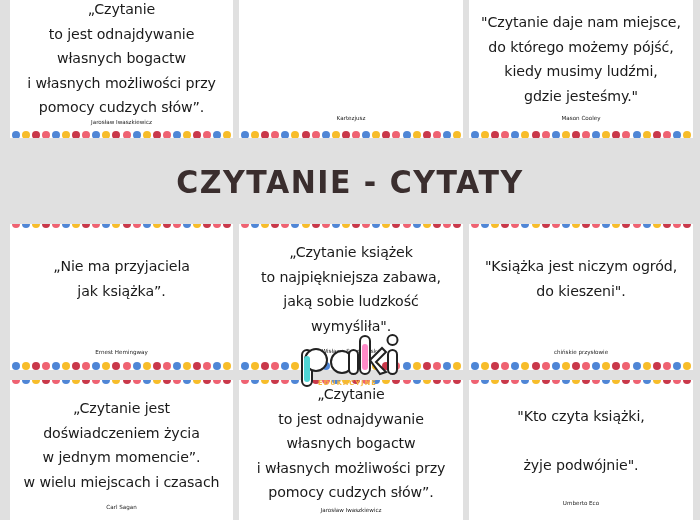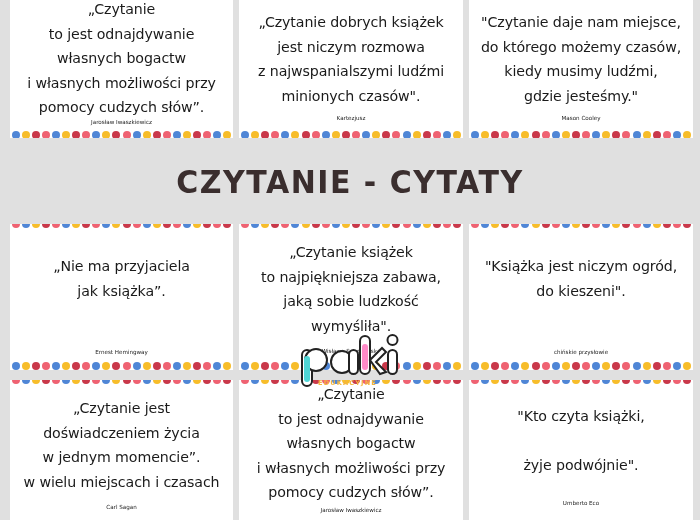--- a/index.html
+++ b/index.html
@@ -48,26 +48,20 @@
       <span class="dot" style="background: rgb(79, 134, 214);"></span>
       <span class="dot" style="background: rgb(247, 189, 42);"></span>
       <span class="dot" style="background: rgb(201, 56, 74);"></span>
       <span class="dot" style="background: rgb(239, 98, 114);"></span>
       <span class="dot" style="background: rgb(79, 134, 214);"></span>
       <span class="dot" style="background: rgb(247, 189, 42);"></span>
     </div>
 </div>
 
 <div class="card" style="left:239px;top:0;width:224px;height:138px;">
-  <div class="quote" style="top:10px;">
-    <div>„Czytanie dobrych książek</div>
-    <div>jest niczym rozmowa</div>
-    <div>z najwspanialszymi ludźmi</div>
-    <div>minionych czasów".</div>
-  </div>
   <div class="author" style="top:115px;">Kartezjusz</div>
   <div class="dots" style="top:131px;">
       <span class="dot" style="background: rgb(79, 134, 214);"></span>
       <span class="dot" style="background: rgb(247, 189, 42);"></span>
       <span class="dot" style="background: rgb(201, 56, 74);"></span>
       <span class="dot" style="background: rgb(239, 98, 114);"></span>
       <span class="dot" style="background: rgb(79, 134, 214);"></span>
       <span class="dot" style="background: rgb(247, 189, 42);"></span>
       <span class="dot" style="background: rgb(201, 56, 74);"></span>
       <span class="dot" style="background: rgb(239, 98, 114);"></span>
@@ -84,21 +78,21 @@
       <span class="dot" style="background: rgb(201, 56, 74);"></span>
       <span class="dot" style="background: rgb(239, 98, 114);"></span>
       <span class="dot" style="background: rgb(79, 134, 214);"></span>
       <span class="dot" style="background: rgb(247, 189, 42);"></span>
     </div>
 </div>
 
 <div class="card" style="left:469px;top:0;width:224px;height:138px;">
   <div class="quote" style="top:10px;">
     <div>"Czytanie daje nam miejsce,</div>
-    <div>do którego możemy czasów,</div>
+    <div>do którego możemy pójść,</div>
     <div>kiedy musimy ludźmi,</div>
     <div>gdzie jesteśmy."</div>
   </div>
   <div class="author" style="top:115px;">Mason Cooley</div>
   <div class="dots" style="top:131px;">
       <span class="dot" style="background: rgb(79, 134, 214);"></span>
       <span class="dot" style="background: rgb(247, 189, 42);"></span>
       <span class="dot" style="background: rgb(201, 56, 74);"></span>
       <span class="dot" style="background: rgb(239, 98, 114);"></span>
       <span class="dot" style="background: rgb(79, 134, 214);"></span>

